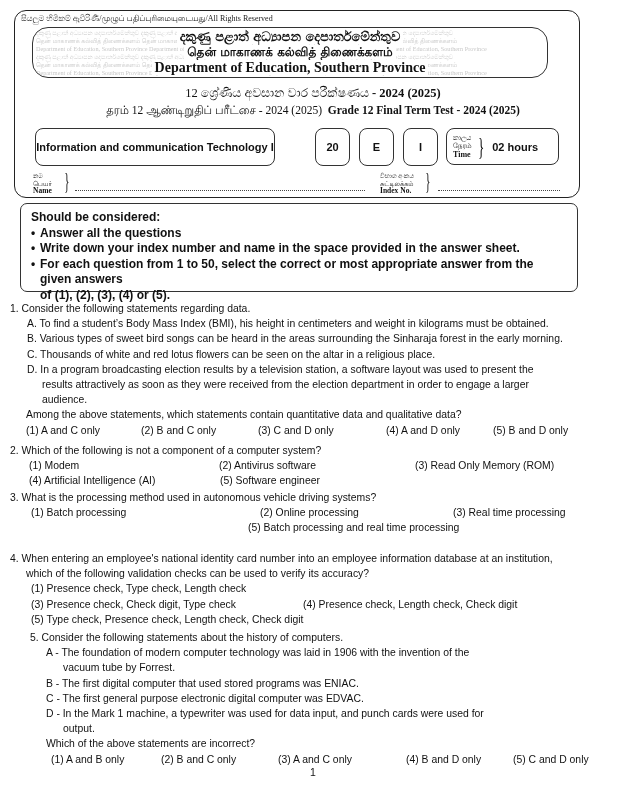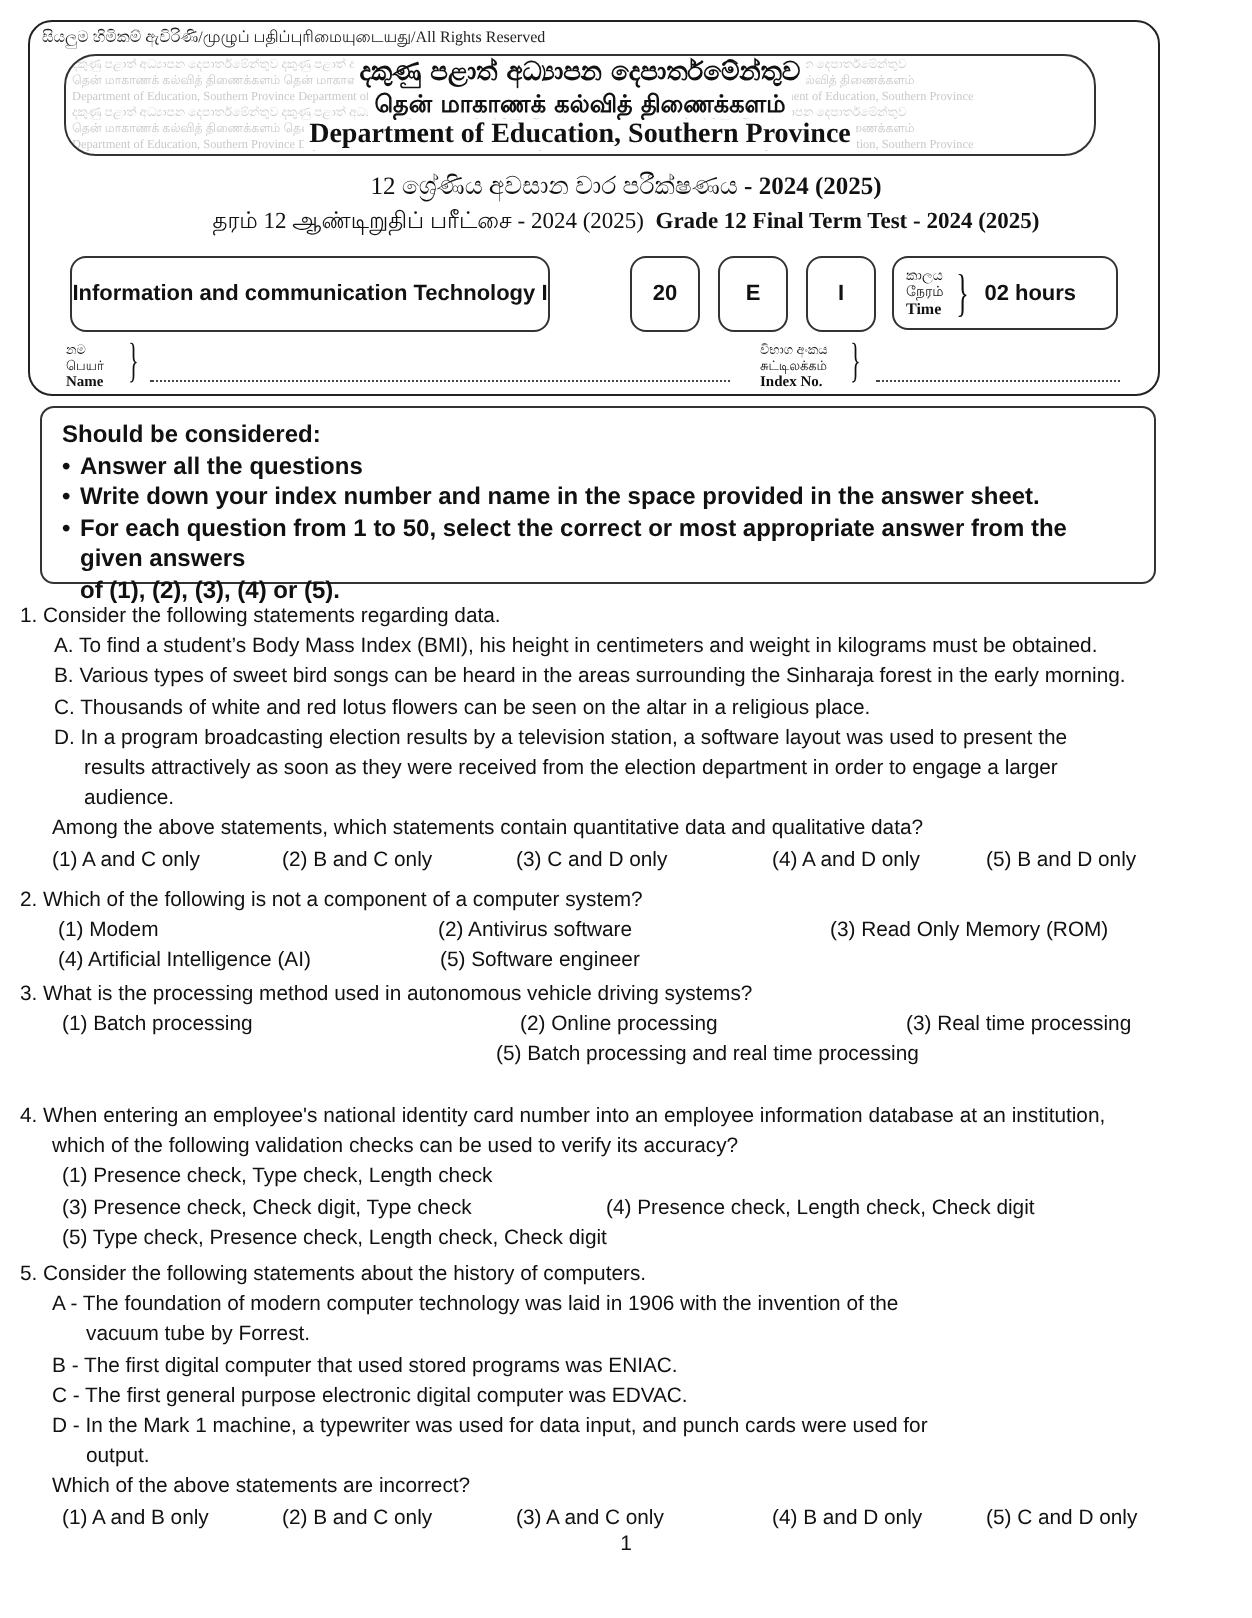--- a/index.html
+++ b/index.html
@@ -241,21 +241,21 @@
   </div>
   <div class="row">
     <span class="abs" style="left:31px;">(3) Presence check, Check digit, Type check</span>
     <span class="abs" style="left:303px;">(4) Presence check, Length check, Check digit</span>
   </div>
   <div class="row">
     <span class="abs" style="left:31px;">(5) Type check, Presence check, Length check, Check digit</span>
   </div>
 </div>
 
-<div class="q" style="top:630px;">
+<div class="q" style="top:630px;padding-left:20px;">
   <div class="row">
       <span class="abs" style="left:10px;">5. Consider the following statements about the history of computers.</span>
     </div>
   <div class="row">
       <span class="abs" style="left:26px;">A - The foundation of modern computer technology was laid in 1906 with the invention of the</span>
     </div>
   <div class="row">
       <span class="abs" style="left:43px;">vacuum tube by Forrest.</span>
     </div>
   <div class="row">

